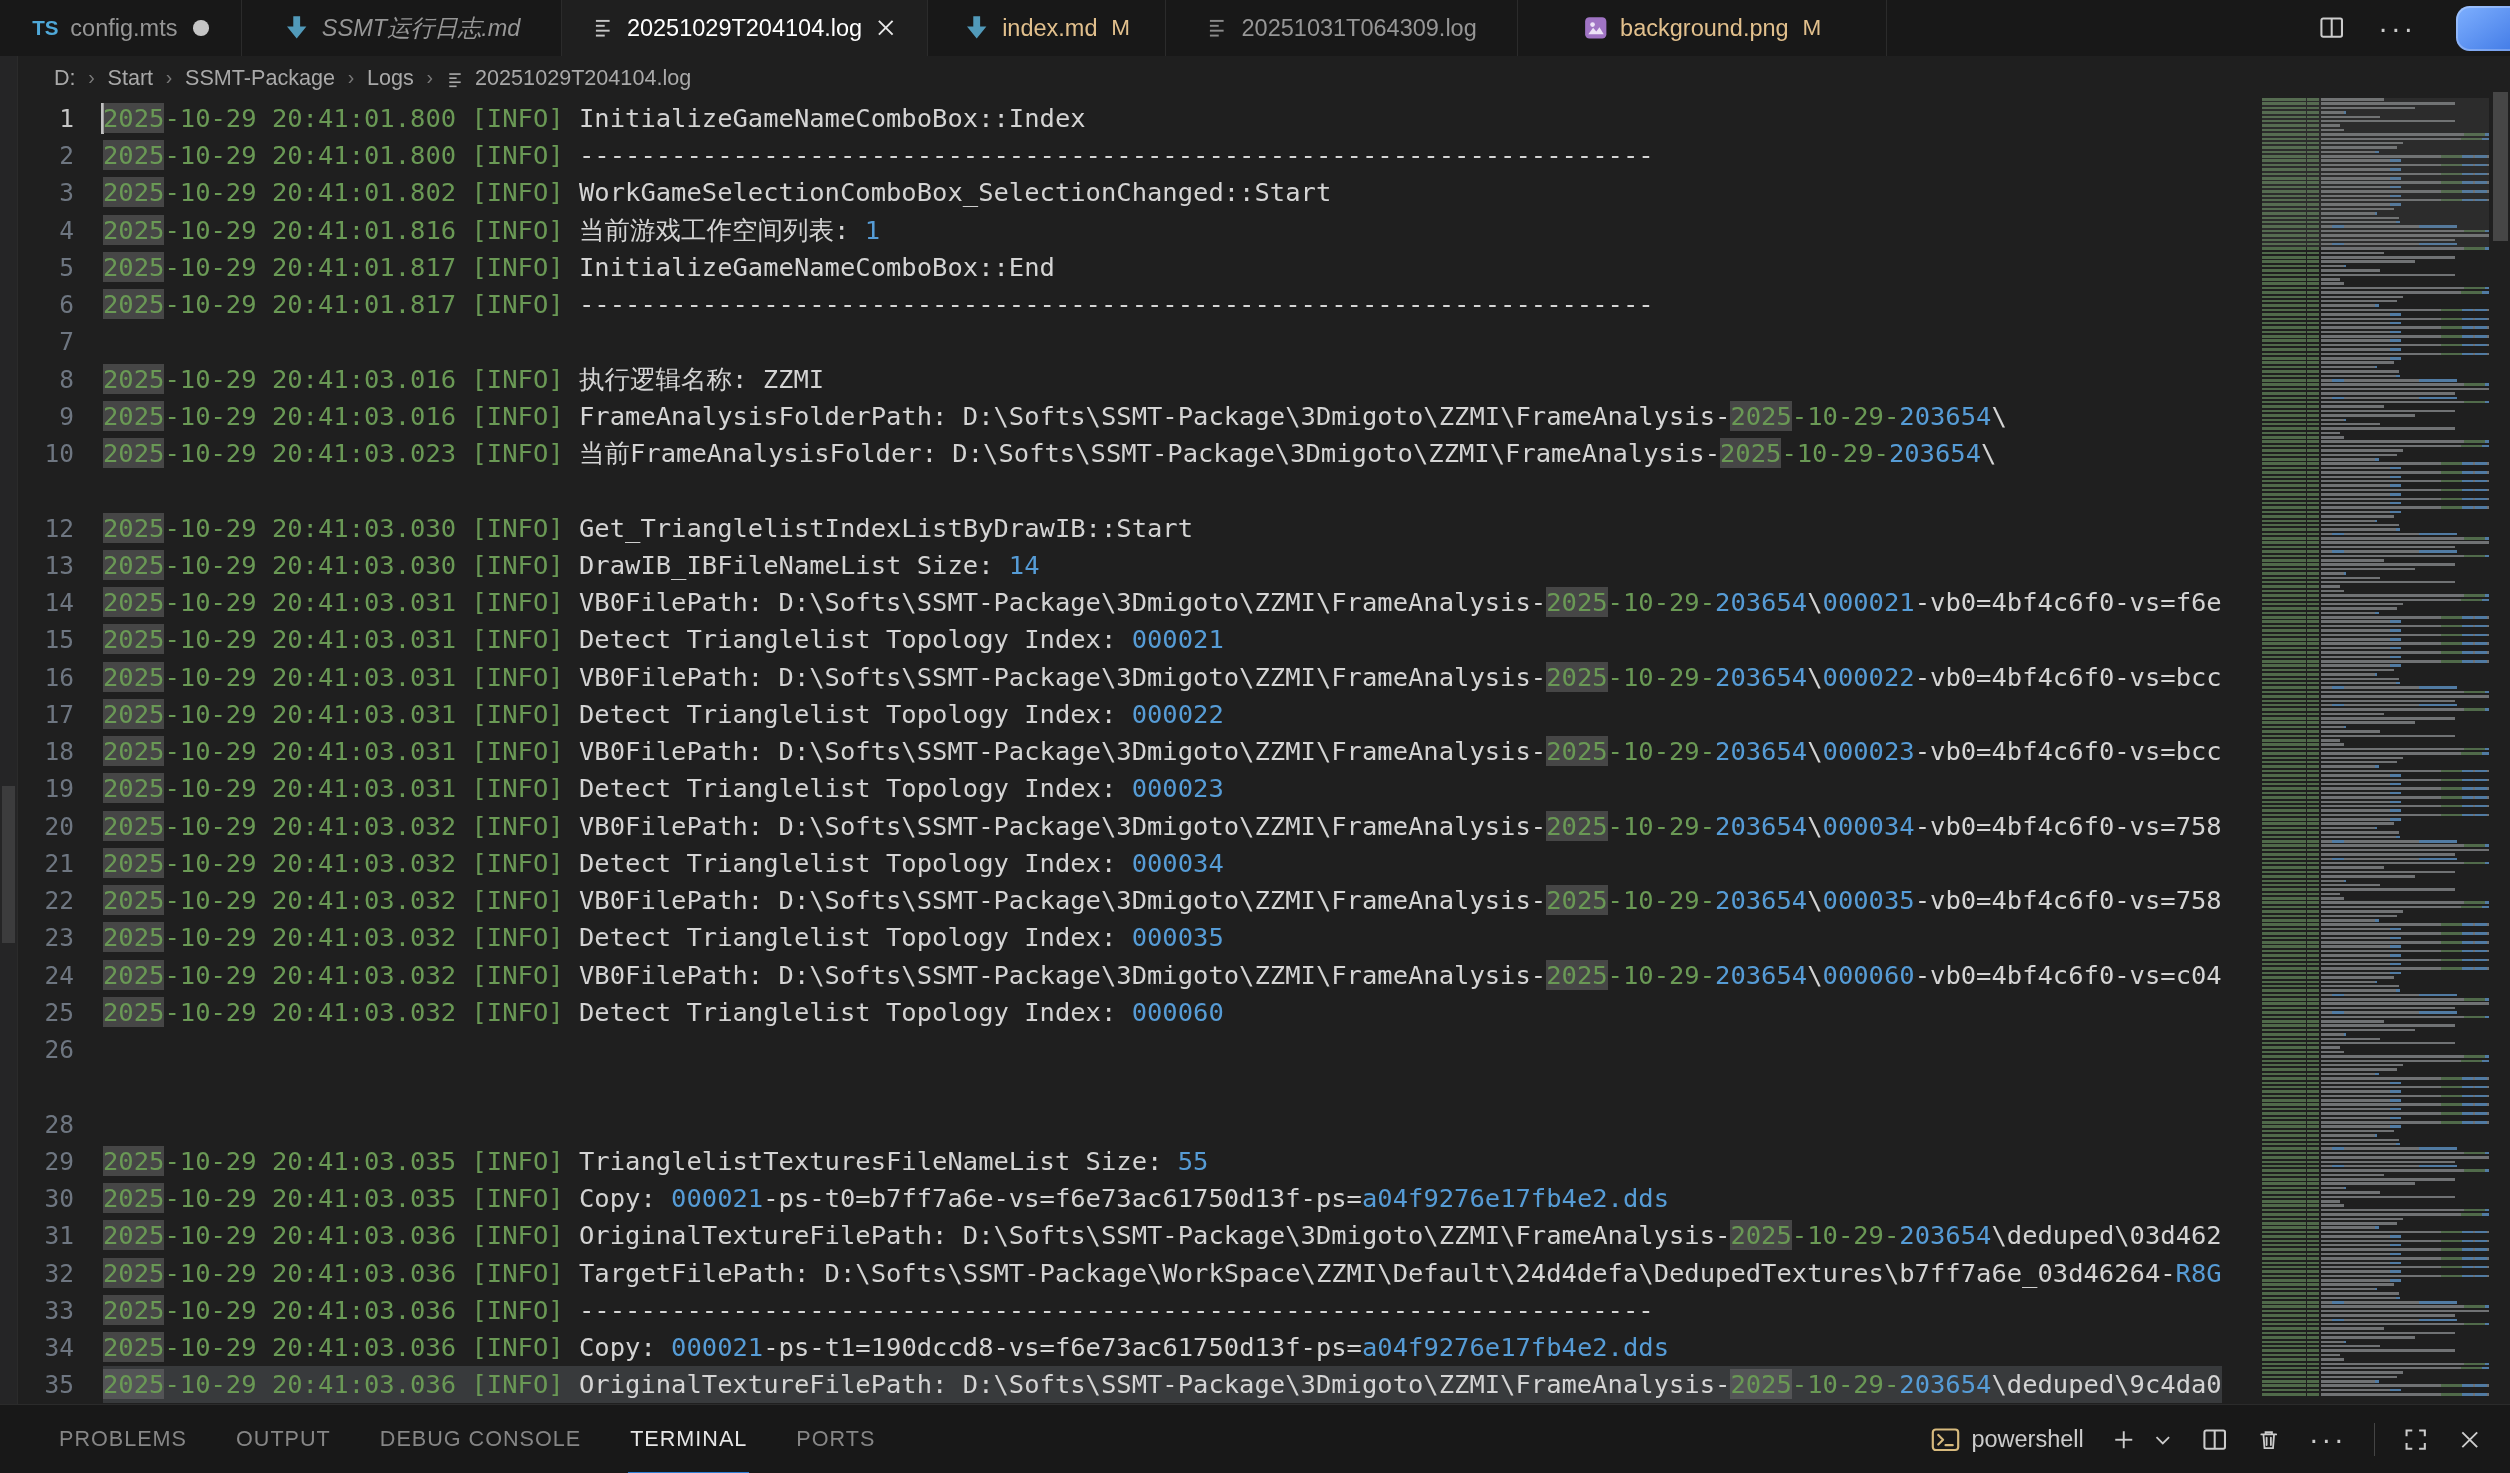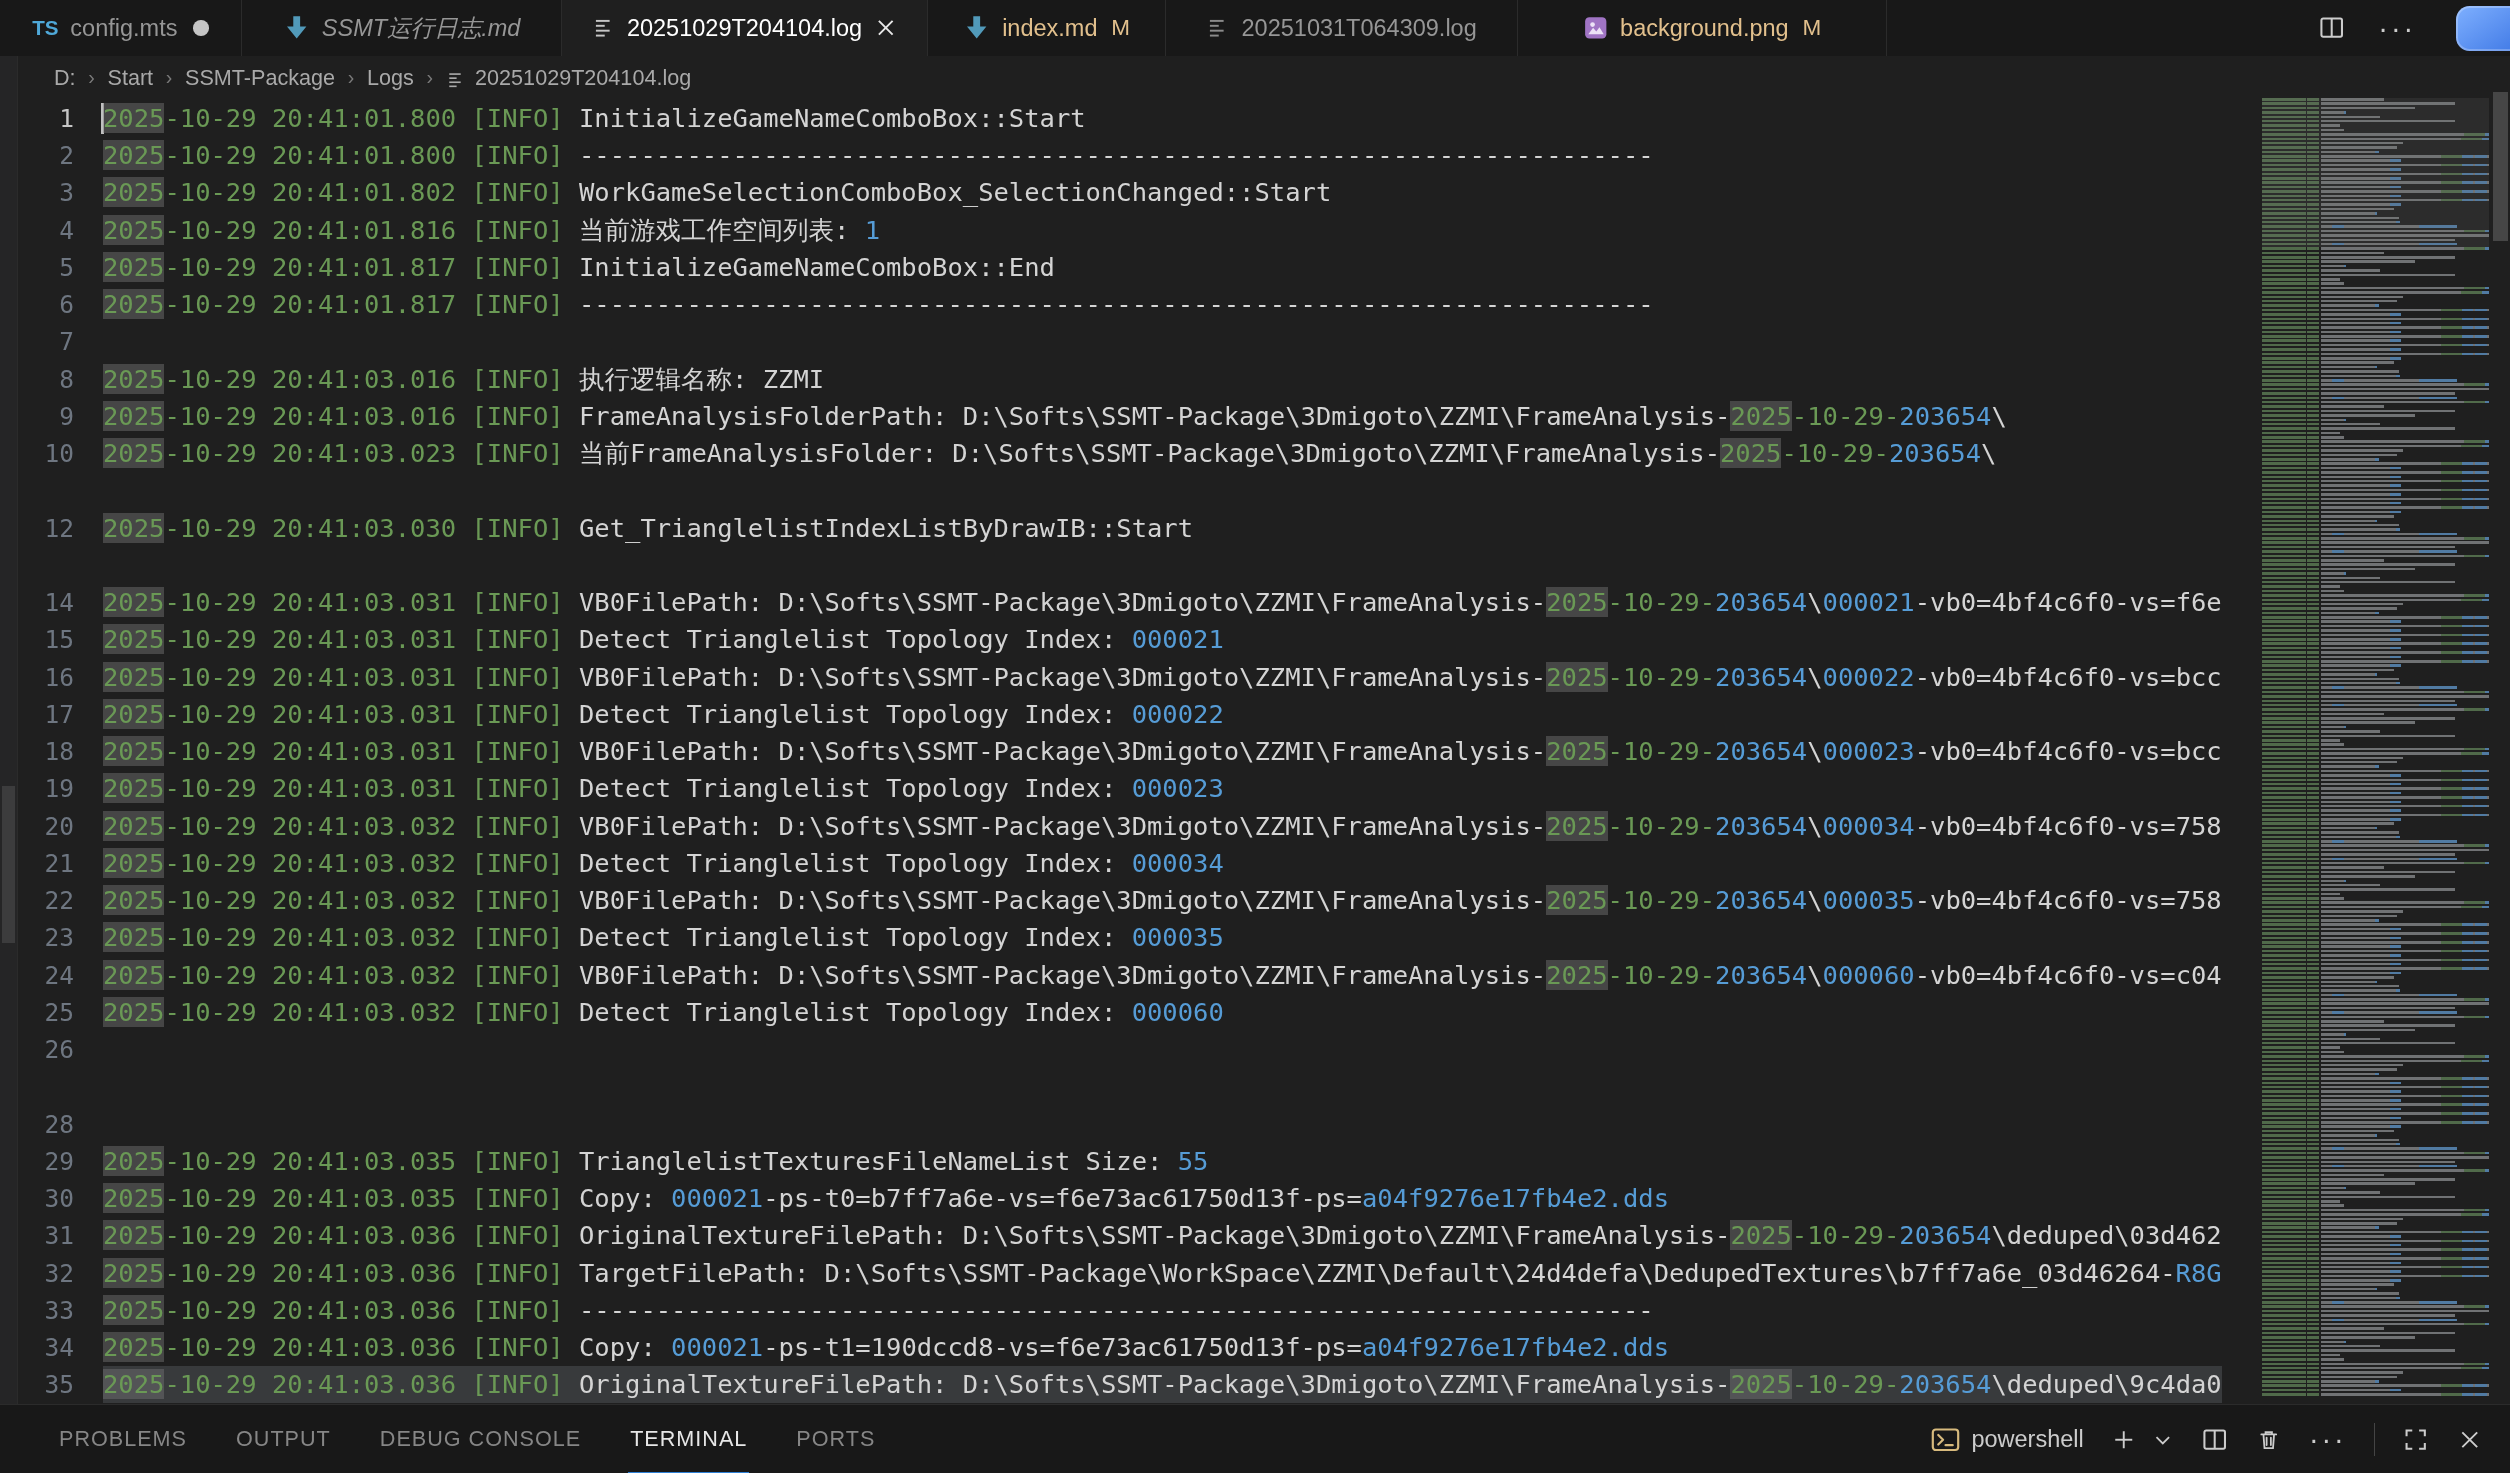--- a/index.html
+++ b/index.html
@@ -171,31 +171,32 @@
       </span>
       <span class="crumb">20251029T204104.log</span>
     </div>
 
   <div class="left-sliver">
     <div class="thumb"></div>
   </div>
 
   <div class="lines" id="lines-host">
     <div class="cursor"></div>
-  <div class="row cur" style="top: 0px;"><span class="ln">1</span><span class="codewrap"><span class="s-dh">2025</span><span class="s-d">-10-29 20:41:01.800</span><span class="s-sp"> </span><span class="s-d">[INFO]</span><span class="s-sp"> </span><span class="s-w">InitializeGameNameComboBox::Start</span></span></div>
+  <div class="row cur" style="top: 0px;"><span class="ln">1</span><span class="codewrap"><span class="s-dh">2025</span><span class="s-d">-10-29 20:41:01.800</span><span class="s-sp"> </span><span class="s-d">[INFO]</span><span class="s-sp"> </span><span class="s-w">InitializeGameNameComboBox::Index</span></span></div>
       <div class="row" style="top: 37px;"><span class="ln">2</span><span class="codewrap"><span class="s-dh">2025</span><span class="s-d">-10-29 20:41:01.800</span><span class="s-sp"> </span><span class="s-d">[INFO]</span><span class="s-sp"> </span><span class="s-w">----------------------------------------------------------------------</span></span></div>
       <div class="row" style="top: 74px;"><span class="ln">3</span><span class="codewrap"><span class="s-dh">2025</span><span class="s-d">-10-29 20:41:01.802</span><span class="s-sp"> </span><span class="s-d">[INFO]</span><span class="s-sp"> </span><span class="s-w">WorkGameSelectionComboBox_SelectionChanged::Start</span></span></div>
       <div class="row" style="top: 112px;"><span class="ln">4</span><span class="codewrap"><span class="s-dh">2025</span><span class="s-d">-10-29 20:41:01.816</span><span class="s-sp"> </span><span class="s-d">[INFO]</span><span class="s-sp"> </span><span class="s-w">当前游戏工作空间列表: </span><span class="s-n">1</span></span></div>
       <div class="row" style="top: 149px;"><span class="ln">5</span><span class="codewrap"><span class="s-dh">2025</span><span class="s-d">-10-29 20:41:01.817</span><span class="s-sp"> </span><span class="s-d">[INFO]</span><span class="s-sp"> </span><span class="s-w">InitializeGameNameComboBox::End</span></span></div>
       <div class="row" style="top: 186px;"><span class="ln">6</span><span class="codewrap"><span class="s-dh">2025</span><span class="s-d">-10-29 20:41:01.817</span><span class="s-sp"> </span><span class="s-d">[INFO]</span><span class="s-sp"> </span><span class="s-w">----------------------------------------------------------------------</span></span></div>
       <div class="row" style="top: 223px;"><span class="ln">7</span></div>
       <div class="row" style="top: 261px;"><span class="ln">8</span><span class="codewrap"><span class="s-dh">2025</span><span class="s-d">-10-29 20:41:03.016</span><span class="s-sp"> </span><span class="s-d">[INFO]</span><span class="s-sp"> </span><span class="s-w">执行逻辑名称: ZZMI</span></span></div>
       <div class="row" style="top: 298px;"><span class="ln">9</span><span class="codewrap"><span class="s-dh">2025</span><span class="s-d">-10-29 20:41:03.016</span><span class="s-sp"> </span><span class="s-d">[INFO]</span><span class="s-sp"> </span><span class="s-w">FrameAnalysisFolderPath: D:\Softs\SSMT-Package\3Dmigoto\ZZMI\FrameAnalysis-</span><span class="s-dh">2025</span><span class="s-d">-10-29-</span><span class="s-n">203654</span><span class="s-w">\</span></span></div>
       <div class="row" style="top: 335px;"><span class="ln">10</span><span class="codewrap"><span class="s-dh">2025</span><span class="s-d">-10-29 20:41:03.023</span><span class="s-sp"> </span><span class="s-d">[INFO]</span><span class="s-sp"> </span><span class="s-w">当前FrameAnalysisFolder: D:\Softs\SSMT-Package\3Dmigoto\ZZMI\FrameAnalysis-</span><span class="s-dh">2025</span><span class="s-d">-10-29-</span><span class="s-n">203654</span><span class="s-w">\</span></span></div>
       <div class="row" style="top: 410px;"><span class="ln">12</span><span class="codewrap"><span class="s-dh">2025</span><span class="s-d">-10-29 20:41:03.030</span><span class="s-sp"> </span><span class="s-d">[INFO]</span><span class="s-sp"> </span><span class="s-w">Get_TrianglelistIndexListByDrawIB::Start</span></span></div>
+      <div class="row" style="top: 447px;"><span class="ln">13</span><span class="codewrap"><span class="s-dh">2025</span><span class="s-d">-10-29 20:41:03.030</span><span class="s-sp"> </span><span class="s-d">[INFO]</span><span class="s-sp"> </span><span class="s-w">DrawIB_IBFileNameList Size: </span><span class="s-n">14</span></span></div>
       <div class="row" style="top: 484px;"><span class="ln">14</span><span class="codewrap"><span class="s-dh">2025</span><span class="s-d">-10-29 20:41:03.031</span><span class="s-sp"> </span><span class="s-d">[INFO]</span><span class="s-sp"> </span><span class="s-w">VB0FilePath: D:\Softs\SSMT-Package\3Dmigoto\ZZMI\FrameAnalysis-</span><span class="s-dh">2025</span><span class="s-d">-10-29-</span><span class="s-n">203654</span><span class="s-w">\</span><span class="s-n">000021</span><span class="s-w">-vb0=4bf4c6f0-vs=f6e</span></span></div>
       <div class="row" style="top: 521px;"><span class="ln">15</span><span class="codewrap"><span class="s-dh">2025</span><span class="s-d">-10-29 20:41:03.031</span><span class="s-sp"> </span><span class="s-d">[INFO]</span><span class="s-sp"> </span><span class="s-w">Detect Trianglelist Topology Index: </span><span class="s-n">000021</span></span></div>
       <div class="row" style="top: 559px;"><span class="ln">16</span><span class="codewrap"><span class="s-dh">2025</span><span class="s-d">-10-29 20:41:03.031</span><span class="s-sp"> </span><span class="s-d">[INFO]</span><span class="s-sp"> </span><span class="s-w">VB0FilePath: D:\Softs\SSMT-Package\3Dmigoto\ZZMI\FrameAnalysis-</span><span class="s-dh">2025</span><span class="s-d">-10-29-</span><span class="s-n">203654</span><span class="s-w">\</span><span class="s-n">000022</span><span class="s-w">-vb0=4bf4c6f0-vs=bcc</span></span></div>
       <div class="row" style="top: 596px;"><span class="ln">17</span><span class="codewrap"><span class="s-dh">2025</span><span class="s-d">-10-29 20:41:03.031</span><span class="s-sp"> </span><span class="s-d">[INFO]</span><span class="s-sp"> </span><span class="s-w">Detect Trianglelist Topology Index: </span><span class="s-n">000022</span></span></div>
       <div class="row" style="top: 633px;"><span class="ln">18</span><span class="codewrap"><span class="s-dh">2025</span><span class="s-d">-10-29 20:41:03.031</span><span class="s-sp"> </span><span class="s-d">[INFO]</span><span class="s-sp"> </span><span class="s-w">VB0FilePath: D:\Softs\SSMT-Package\3Dmigoto\ZZMI\FrameAnalysis-</span><span class="s-dh">2025</span><span class="s-d">-10-29-</span><span class="s-n">203654</span><span class="s-w">\</span><span class="s-n">000023</span><span class="s-w">-vb0=4bf4c6f0-vs=bcc</span></span></div>
       <div class="row" style="top: 670px;"><span class="ln">19</span><span class="codewrap"><span class="s-dh">2025</span><span class="s-d">-10-29 20:41:03.031</span><span class="s-sp"> </span><span class="s-d">[INFO]</span><span class="s-sp"> </span><span class="s-w">Detect Trianglelist Topology Index: </span><span class="s-n">000023</span></span></div>
       <div class="row" style="top: 708px;"><span class="ln">20</span><span class="codewrap"><span class="s-dh">2025</span><span class="s-d">-10-29 20:41:03.032</span><span class="s-sp"> </span><span class="s-d">[INFO]</span><span class="s-sp"> </span><span class="s-w">VB0FilePath: D:\Softs\SSMT-Package\3Dmigoto\ZZMI\FrameAnalysis-</span><span class="s-dh">2025</span><span class="s-d">-10-29-</span><span class="s-n">203654</span><span class="s-w">\</span><span class="s-n">000034</span><span class="s-w">-vb0=4bf4c6f0-vs=758</span></span></div>
       <div class="row" style="top: 745px;"><span class="ln">21</span><span class="codewrap"><span class="s-dh">2025</span><span class="s-d">-10-29 20:41:03.032</span><span class="s-sp"> </span><span class="s-d">[INFO]</span><span class="s-sp"> </span><span class="s-w">Detect Trianglelist Topology Index: </span><span class="s-n">000034</span></span></div>
       <div class="row" style="top: 782px;"><span class="ln">22</span><span class="codewrap"><span class="s-dh">2025</span><span class="s-d">-10-29 20:41:03.032</span><span class="s-sp"> </span><span class="s-d">[INFO]</span><span class="s-sp"> </span><span class="s-w">VB0FilePath: D:\Softs\SSMT-Package\3Dmigoto\ZZMI\FrameAnalysis-</span><span class="s-dh">2025</span><span class="s-d">-10-29-</span><span class="s-n">203654</span><span class="s-w">\</span><span class="s-n">000035</span><span class="s-w">-vb0=4bf4c6f0-vs=758</span></span></div>
       <div class="row" style="top: 819px;"><span class="ln">23</span><span class="codewrap"><span class="s-dh">2025</span><span class="s-d">-10-29 20:41:03.032</span><span class="s-sp"> </span><span class="s-d">[INFO]</span><span class="s-sp"> </span><span class="s-w">Detect Trianglelist Topology Index: </span><span class="s-n">000035</span></span></div>

